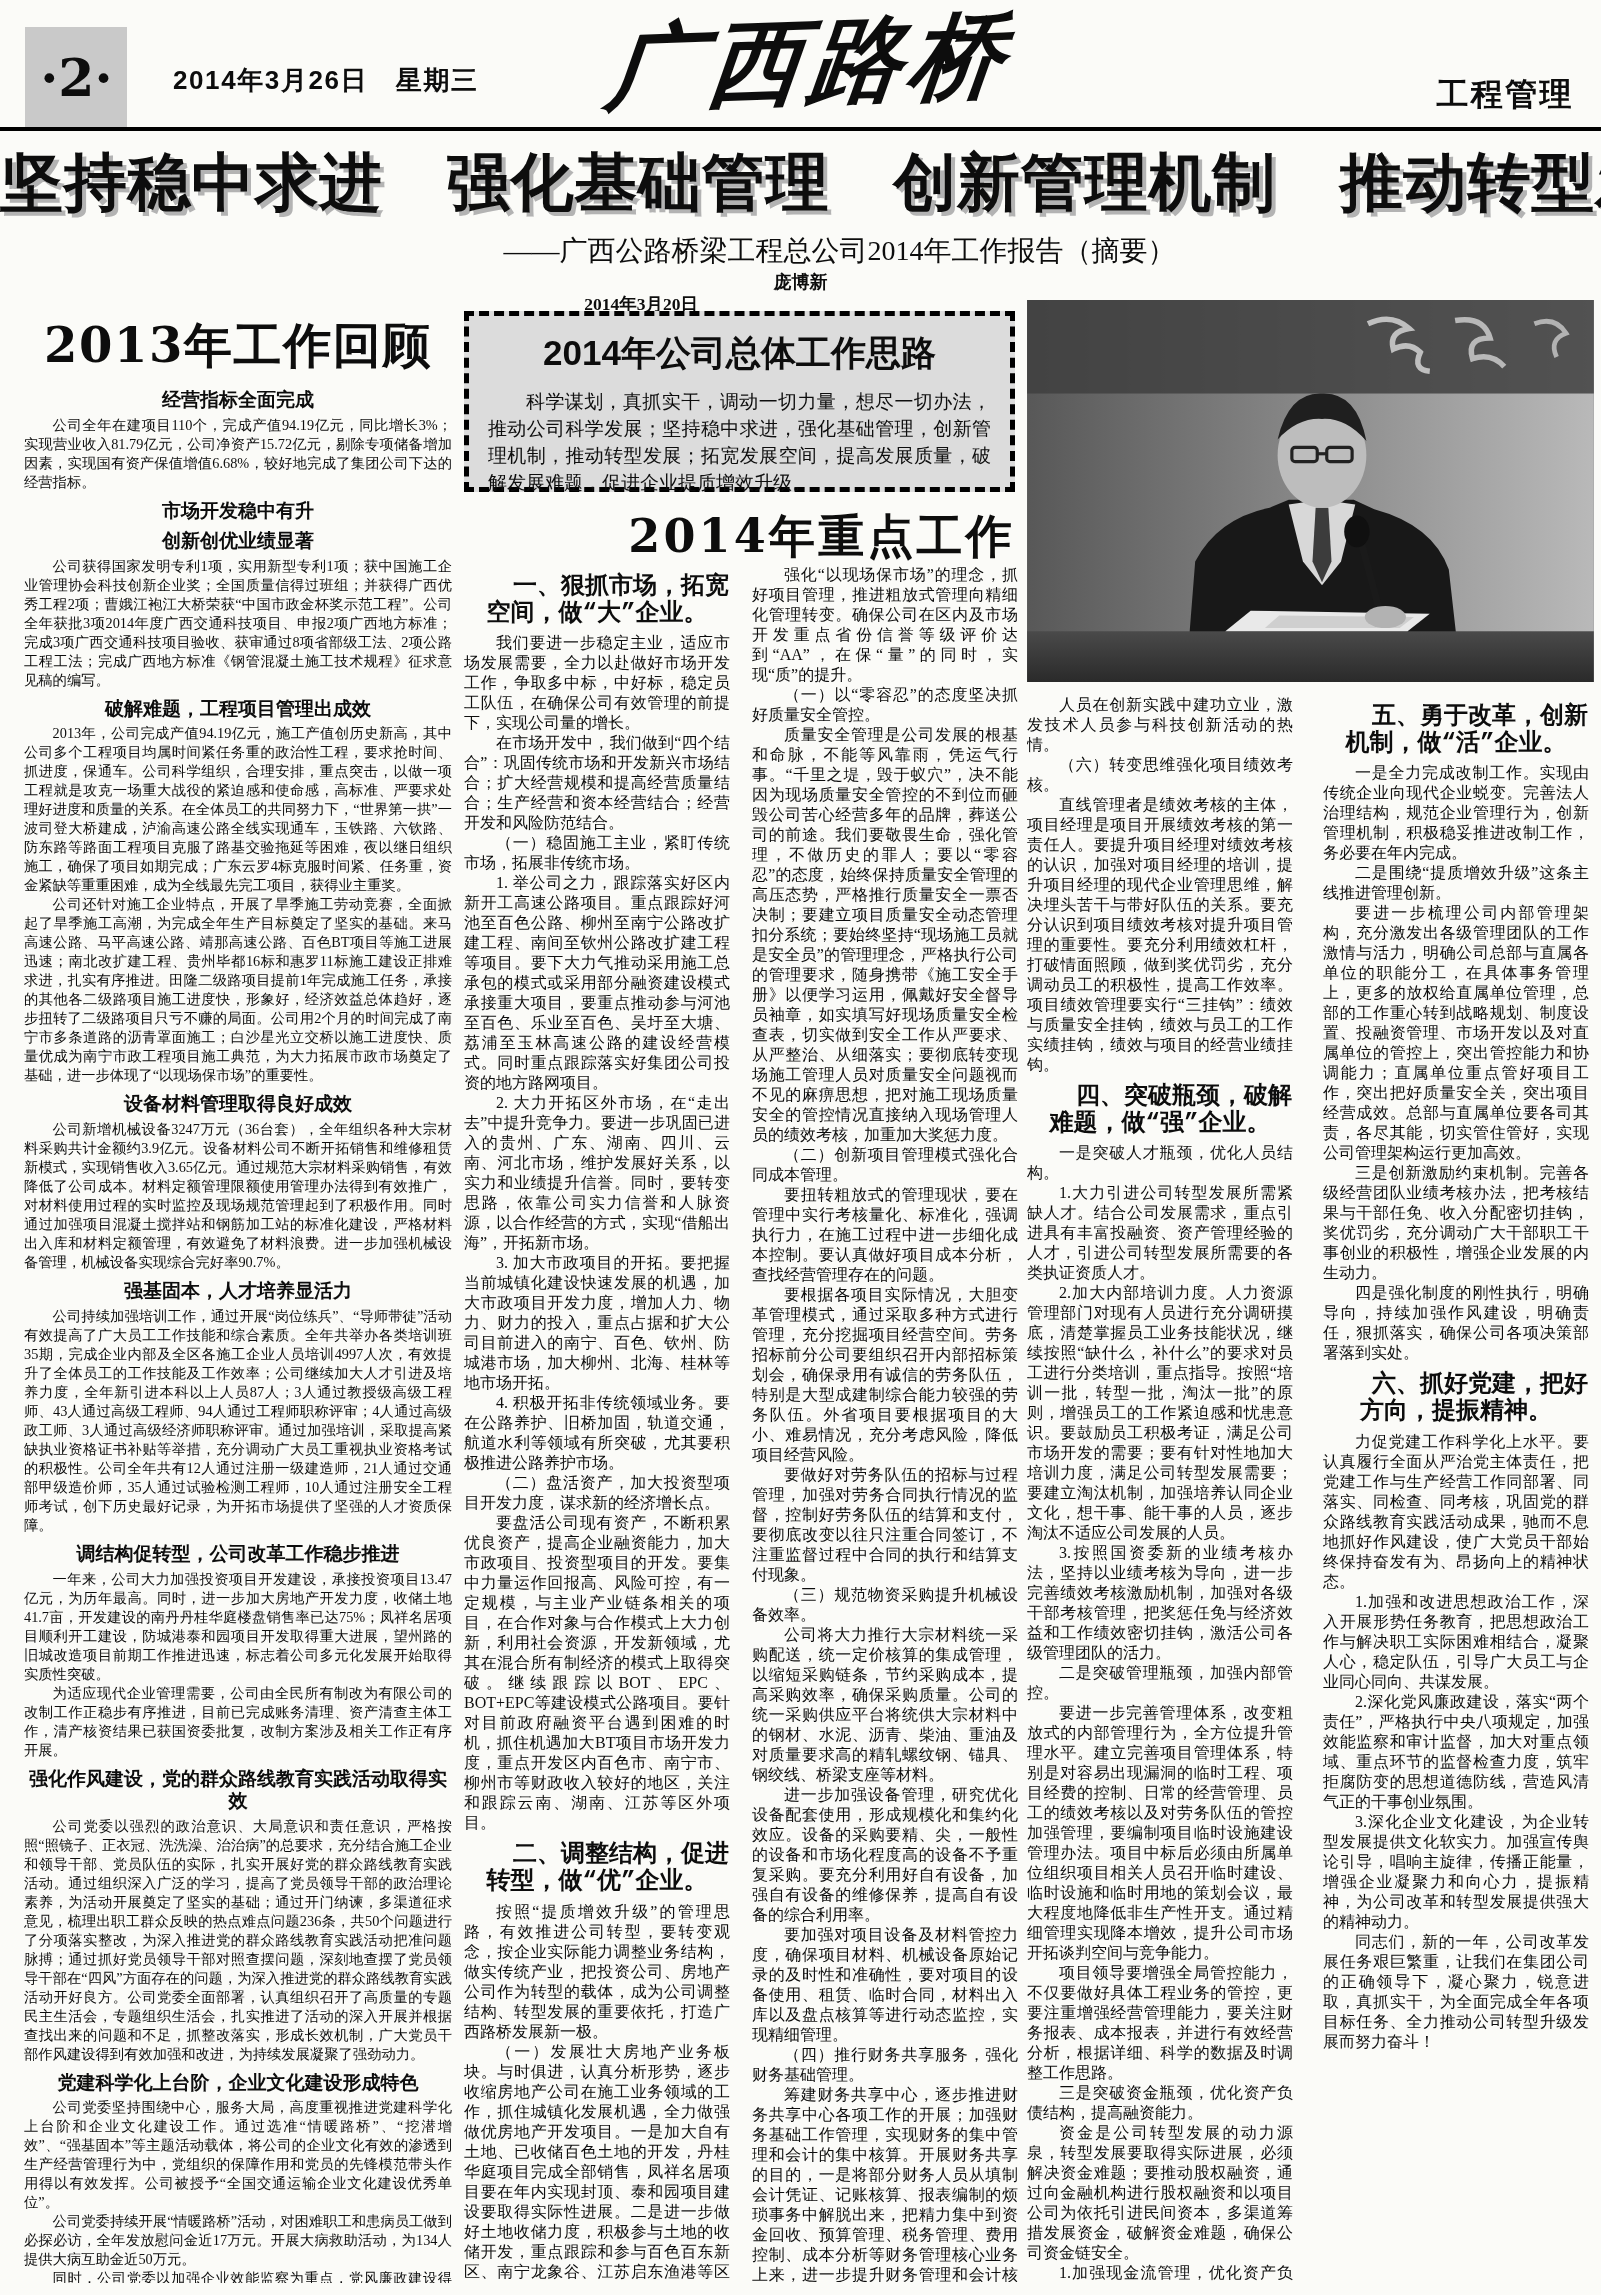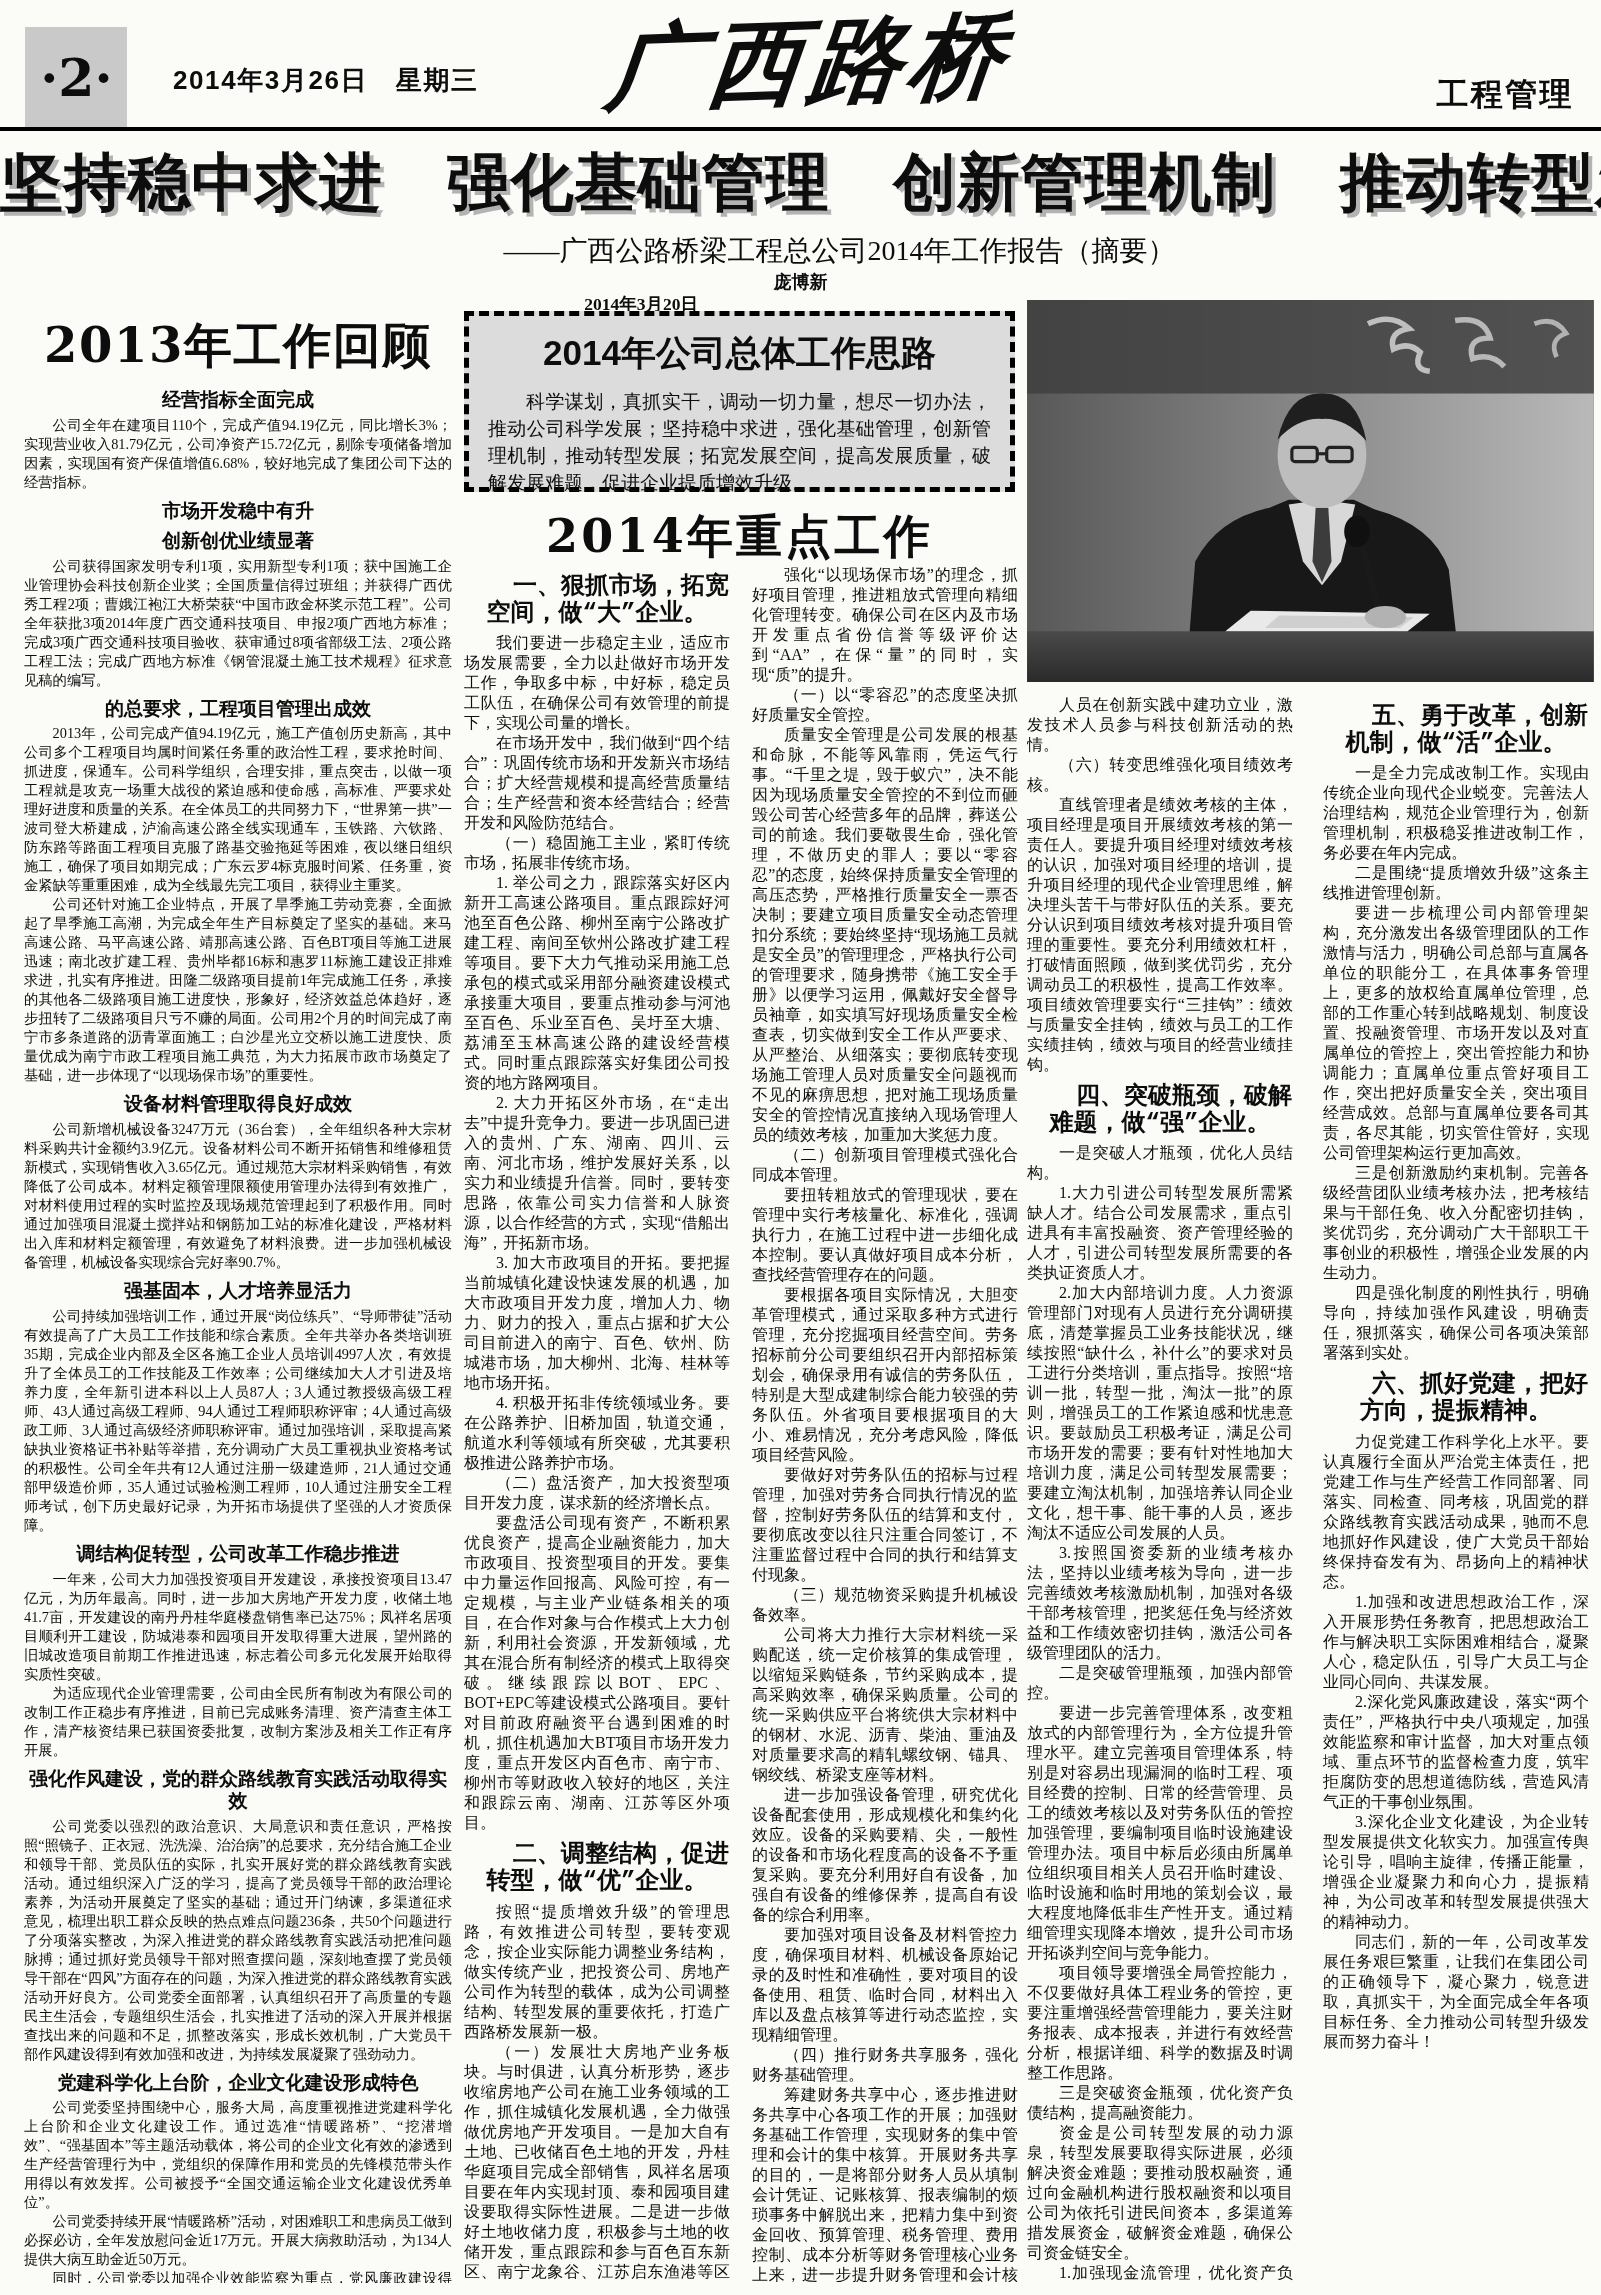--- a/index.html
+++ b/index.html
@@ -37,21 +37,21 @@
                   line-height:22px;text-align:center;margin:8px 0 4.8px 0;}
 
   
   .planbox{position:absolute;left:464px;top:311px;width:551px;height:181px;background:#dcdcdc;
            border:5.6px dashed #000;box-sizing:border-box;padding:8px 19px;}
   .planbox-title{text-align:center;font-family:"Liberation Sans",sans-serif;font-weight:900;
                  font-size:35px;margin:6.3px 0 11px 0;}
   .planbox-body{font-size:19px;line-height:27px;text-align:justify;text-indent:2em;
                 font-family:"Liberation Sans",sans-serif;}
 
-  .keywork-title{position:absolute;left:464px;top:506px;width:551px;text-align:center;
+  .keywork-title{position:absolute;left:464px;top:506px;width:551px;text-align:right;
                  font-family:"DejaVu Serif",serif;font-weight:900;font-size:46px;letter-spacing:3.2px;}
 
   
   .photo{position:absolute;left:1027px;top:300px;width:567px;height:382px;overflow:hidden;background:#777;}
   .photo svg{display:block;}
 
   
   .col{position:absolute;width:266px;bottom:12.7px;overflow:hidden;}
   #col1{left:464px;top:565px;}
   #col2{left:752px;top:565px;}
@@ -78,21 +78,21 @@
   <div class="hdate2">2014年3月20日</div>
 
   <div class="leftcol">
     <div class="l-title">2013年工作回顾</div>
     <div>
         <div class="blk h">经营指标全面完成</div>
         <div class="blk p">公司全年在建项目110个，完成产值94.19亿元，同比增长3%；实现营业收入81.79亿元，公司净资产15.72亿元，剔除专项储备增加因素，实现国有资产保值增值6.68%，较好地完成了集团公司下达的经营指标。</div>
         <div class="blk h">市场开发稳中有升</div>
         <div class="blk h">创新创优业绩显著</div>
         <div class="blk p">公司获得国家发明专利1项，实用新型专利1项；获中国施工企业管理协会科技创新企业奖；全国质量信得过班组；并获得广西优秀工程2项；曹娥江袍江大桥荣获“中国市政金杯奖示范工程”。公司全年获批3项2014年度广西交通科技项目、申报2项广西地方标准；完成3项广西交通科技项目验收、获审通过8项省部级工法、2项公路工程工法；完成广西地方标准《钢管混凝土施工技术规程》征求意见稿的编写。</div>
-        <div class="blk h">的总要求，工程项目管理出成效</div>
+        <div class="blk h">破解难题，工程项目管理出成效</div>
         <div class="blk p">2013年，公司完成产值94.19亿元，施工产值创历史新高，其中公司多个工程项目均属时间紧任务重的政治性工程，要求抢时间、抓进度，保通车。公司科学组织，合理安排，重点突击，以做一项工程就是攻克一场重大战役的紧迫感和使命感，高标准、严要求处理好进度和质量的关系。在全体员工的共同努力下，“世界第一拱”一波司登大桥建成，泸渝高速公路全线实现通车，玉铁路、六钦路、防东路等路面工程项目克服了路基交验拖延等困难，夜以继日组织施工，确保了项目如期完成；广东云罗4标克服时间紧、任务重，资金紧缺等重重困难，成为全线最先完工项目，获得业主重奖。</div>
         <div class="blk p">公司还针对施工企业特点，开展了旱季施工劳动竞赛，全面掀起了旱季施工高潮，为完成全年生产目标奠定了坚实的基础。来马高速公路、马平高速公路、靖那高速公路、百色BT项目等施工进展迅速；南北改扩建工程、贵州毕都16标和惠罗11标施工建设正排难求进，扎实有序推进。田隆二级路项目提前1年完成施工任务，承接的其他各二级路项目施工进度快，形象好，经济效益总体趋好，逐步扭转了二级路项目只亏不赚的局面。公司用2个月的时间完成了南宁市多条道路的沥青罩面施工；白沙星光立交桥以施工进度快、质量优成为南宁市政工程项目施工典范，为大力拓展市政市场奠定了基础，进一步体现了“以现场保市场”的重要性。</div>
         <div class="blk h">设备材料管理取得良好成效</div>
         <div class="blk p">公司新增机械设备3247万元（36台套），全年组织各种大宗材料采购共计金额约3.9亿元。设备材料公司不断开拓销售和维修租赁新模式，实现销售收入3.65亿元。通过规范大宗材料采购销售，有效降低了公司成本。材料定额管理限额使用管理办法得到有效推广，对材料使用过程的实时监控及现场规范管理起到了积极作用。同时通过加强项目混凝土搅拌站和钢筋加工站的标准化建设，严格材料出入库和材料定额管理，有效避免了材料浪费。进一步加强机械设备管理，机械设备实现综合完好率90.7%。</div>
         <div class="blk h">强基固本，人才培养显活力</div>
         <div class="blk p">公司持续加强培训工作，通过开展“岗位练兵”、“导师带徒”活动有效提高了广大员工工作技能和综合素质。全年共举办各类培训班35期，完成企业内部及全区各施工企业人员培训4997人次，有效提升了全体员工的工作技能及工作效率；公司继续加大人才引进及培养力度，全年新引进本科以上人员87人；3人通过教授级高级工程师、43人通过高级工程师、94人通过工程师职称评审；4人通过高级政工师、3人通过高级经济师职称评审。通过加强培训，采取提高紧缺执业资格证书补贴等举措，充分调动广大员工重视执业资格考试的积极性。公司全年共有12人通过注册一级建造师，21人通过交通部甲级造价师，35人通过试验检测工程师，10人通过注册安全工程师考试，创下历史最好记录，为开拓市场提供了坚强的人才资质保障。</div>
         <div class="blk h">调结构促转型，公司改革工作稳步推进</div>
         <div class="blk p">一年来，公司大力加强投资项目开发建设，承接投资项目13.47亿元，为历年最高。同时，进一步加大房地产开发力度，收储土地41.7亩，开发建设的南丹丹桂华庭楼盘销售率已达75%；凤祥名居项目顺利开工建设，防城港泰和园项目开发取得重大进展，望州路的旧城改造项目前期工作推进迅速，标志着公司多元化发展开始取得实质性突破。</div>
         <div class="blk p">为适应现代企业管理需要，公司由全民所有制改为有限公司的改制工作正稳步有序推进，目前已完成账务清理、资产清查主体工作，清产核资结果已获国资委批复，改制方案涉及相关工作正有序开展。</div>
         <div class="blk h">强化作风建设，党的群众路线教育实践活动取得实效</div>

